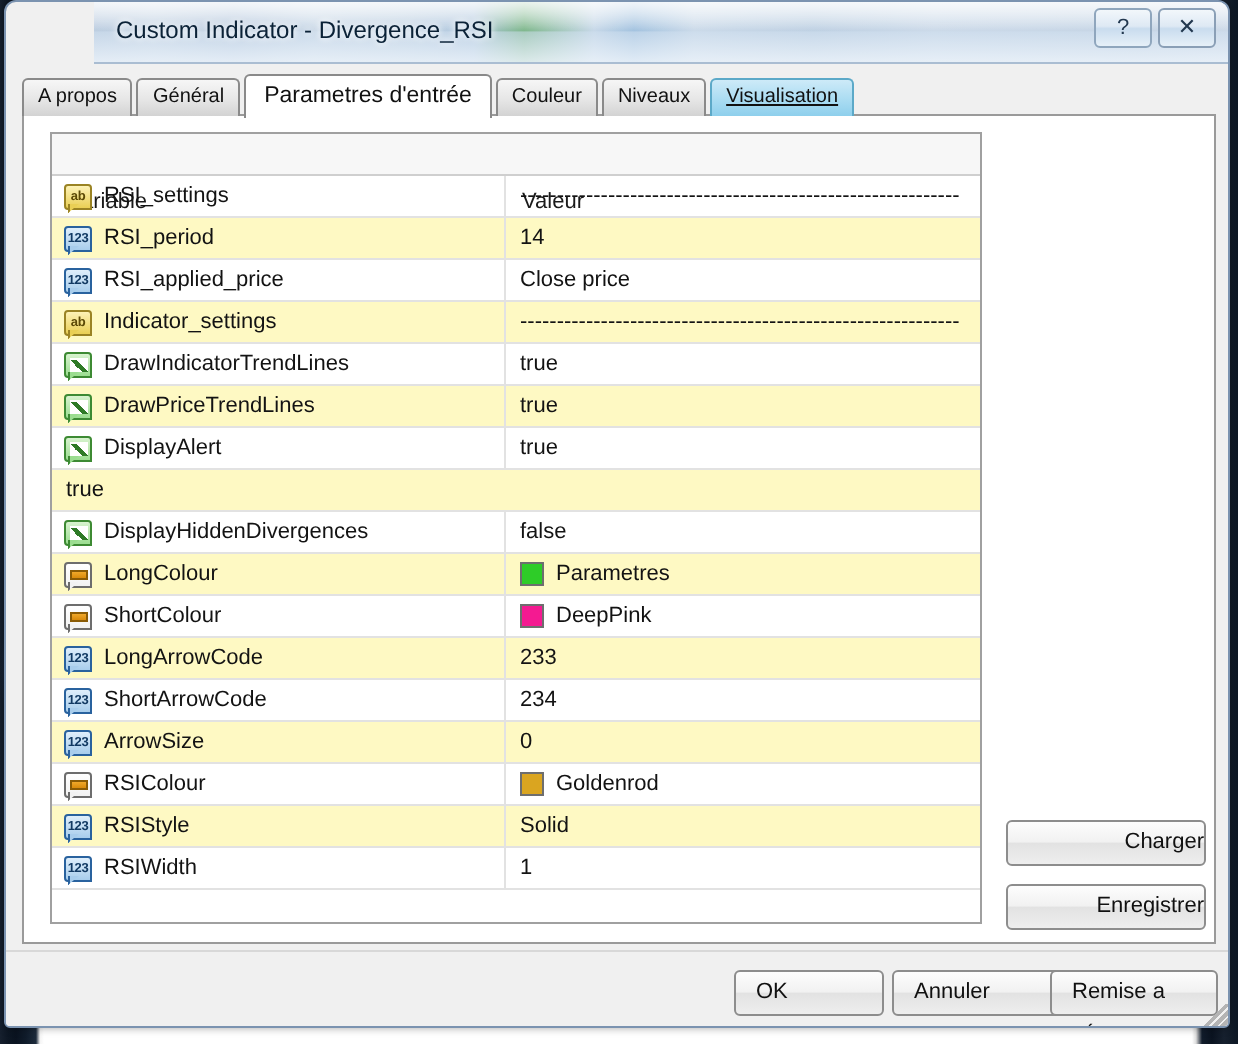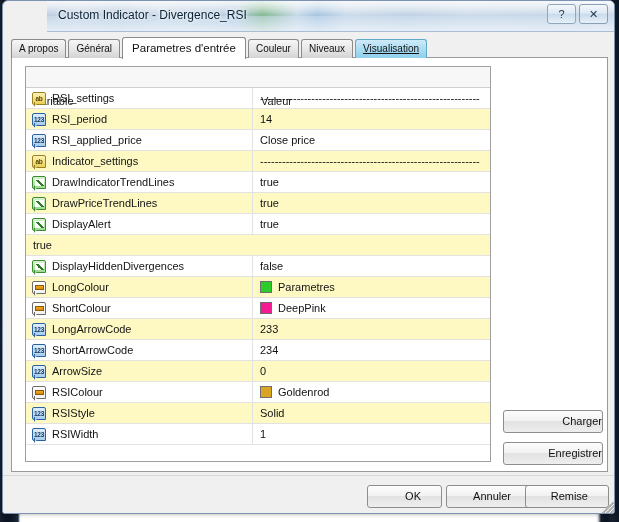--- a/index.html
+++ b/index.html
@@ -319,23 +319,23 @@
     position: absolute;
     top: 9px;
     height: 23px;
     box-sizing: border-box;
     border: 1px solid #8d8d8d;
     border-radius: 3px;
     background: linear-gradient(180deg,#fdfdfd 0%,#f1f1f1 48%,#e2e2e2 50%,#eeeeee 100%);
     font-size: 11px;
     color: #111;
     line-height: 21px;
-    text-align: right;
+    text-align: left;
     cursor: pointer;
-    padding: 0 20px;
+    padding: 0 10px;
   }
   #ok-button { left: 364px; width: 75px; }
   #cancel-button { left: 443px; width: 86px; }
   #reset-button { left: 522px; width: 84px; }
 
   #resize-grip {
     position: absolute;
     right: 2px;
     bottom: 2px;
     width: 12px;

